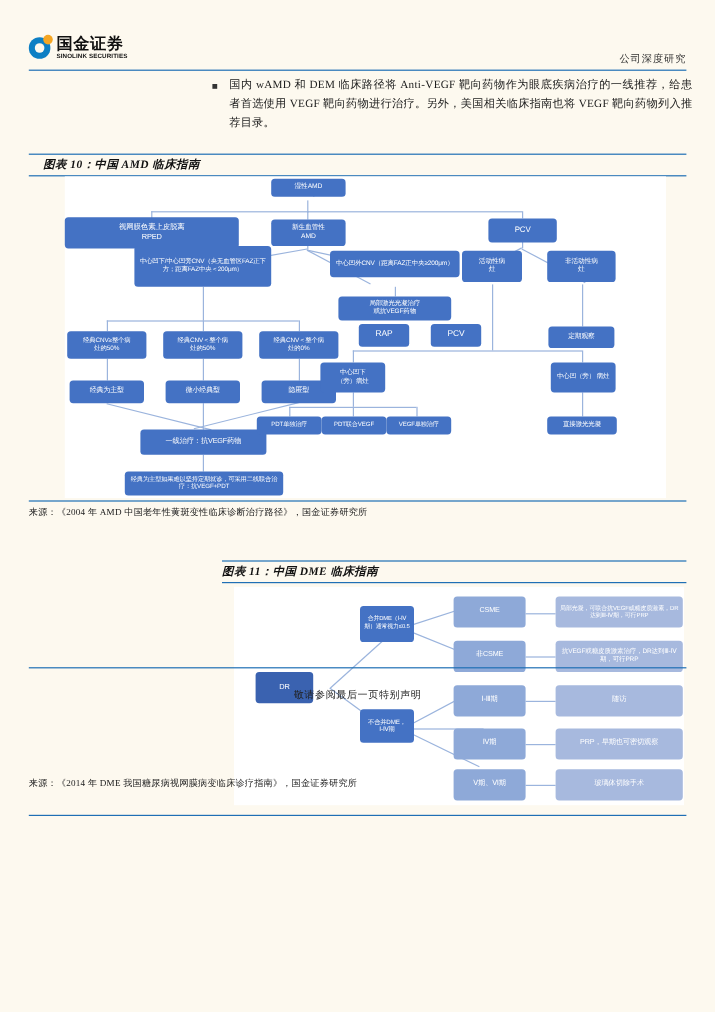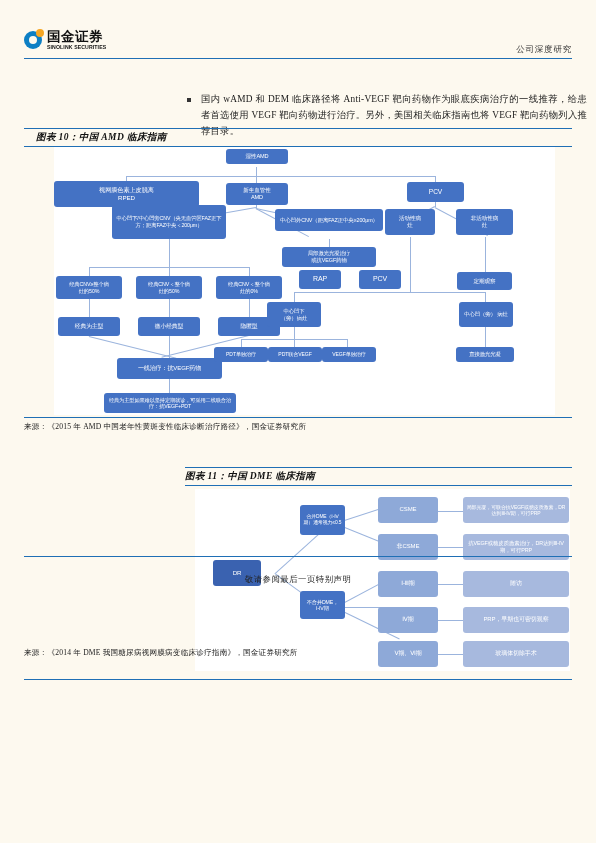--- a/index.html
+++ b/index.html
@@ -112,21 +112,21 @@
       <div class="logo-mark"></div>
       <div class="logo-text">
         <span class="logo-cn">国金证券</span>
         <span class="logo-en">SINOLINK SECURITIES</span>
       </div>
     </div>
     <div class="header-right">公司深度研究</div>
     <div class="header-rule"></div>
   </div>
 
-  <div class="para" style="left:187px;top:64px;width:400px;margin-top:28px;">
+  <div class="para" style="left:177px;top:64px;width:400px;">
     <div class="bullet"></div>
     <div class="para-text">国内 wAMD 和 DEM 临床路径将 Anti-VEGF 靶向药物作为眼底疾病治疗的一线推荐，给患者首选使用 VEGF 靶向药物进行治疗。另外，美国相关临床指南也将 VEGF 靶向药物列入推荐目录。</div>
   </div>
 
   <div class="fig-title" style="left:24px;top:131px;margin-left:12px;">图表 10：中国 AMD 临床指南</div>
   <div class="fig-rule-top" style="left:24px;width:548px;top:128px;"></div>
   <div class="fig-rule-bot" style="left:24px;width:548px;top:146px;"></div>
 
   <div class="fig-canvas" style="left:54px;top:147px;width:501px;height:268px;">
 
@@ -241,21 +241,21 @@
     <div class="node n-dark" style="left:160px;top:200px;width:54px;height:15px;font-size:5.1px;">PDT单独治疗</div>
 
     <div class="node n-dark" style="left:214px;top:200px;width:54px;height:15px;font-size:5.1px;">PDT联合VEGF</div>
 
     <div class="node n-dark" style="left:268px;top:200px;width:54px;height:15px;font-size:5.1px;">VEGF单独治疗</div>
 
     <div class="node n-dark" style="left:402px;top:200px;width:58px;height:15px;font-size:5.4px;">直接激光光凝</div>
   </div>
 
   <div class="fig-rule-top" style="left:24px;width:548px;top:417px;"></div>
-  <div class="fig-src" style="left:24px;top:422px;">来源：《2015 年 AMD 中国老年性黄斑变性临床诊断治疗路径》，国金证券研究所</div>
+  <div class="fig-src" style="left:24px;top:422px;">来源：《2004 年 AMD 中国老年性黄斑变性临床诊断治疗路径》，国金证券研究所</div>
 
   <div class="fig-rule-top" style="left:185px;width:387px;top:467px;"></div>
   <div class="fig-title" style="left:185px;top:470px;">图表 11：中国 DME 临床指南</div>
   <div class="fig-rule-bot" style="left:185px;width:387px;top:485px;"></div>
 
   <div class="fig-canvas" style="left:195px;top:489px;width:375px;height:182px;">
 
     <div class="edge-diag" style="left:80px;top:84px;width:66px;transform:rotate(-42deg);"></div>
     <div class="edge-diag" style="left:80px;top:84px;width:60px;transform:rotate(36deg);"></div>
 

